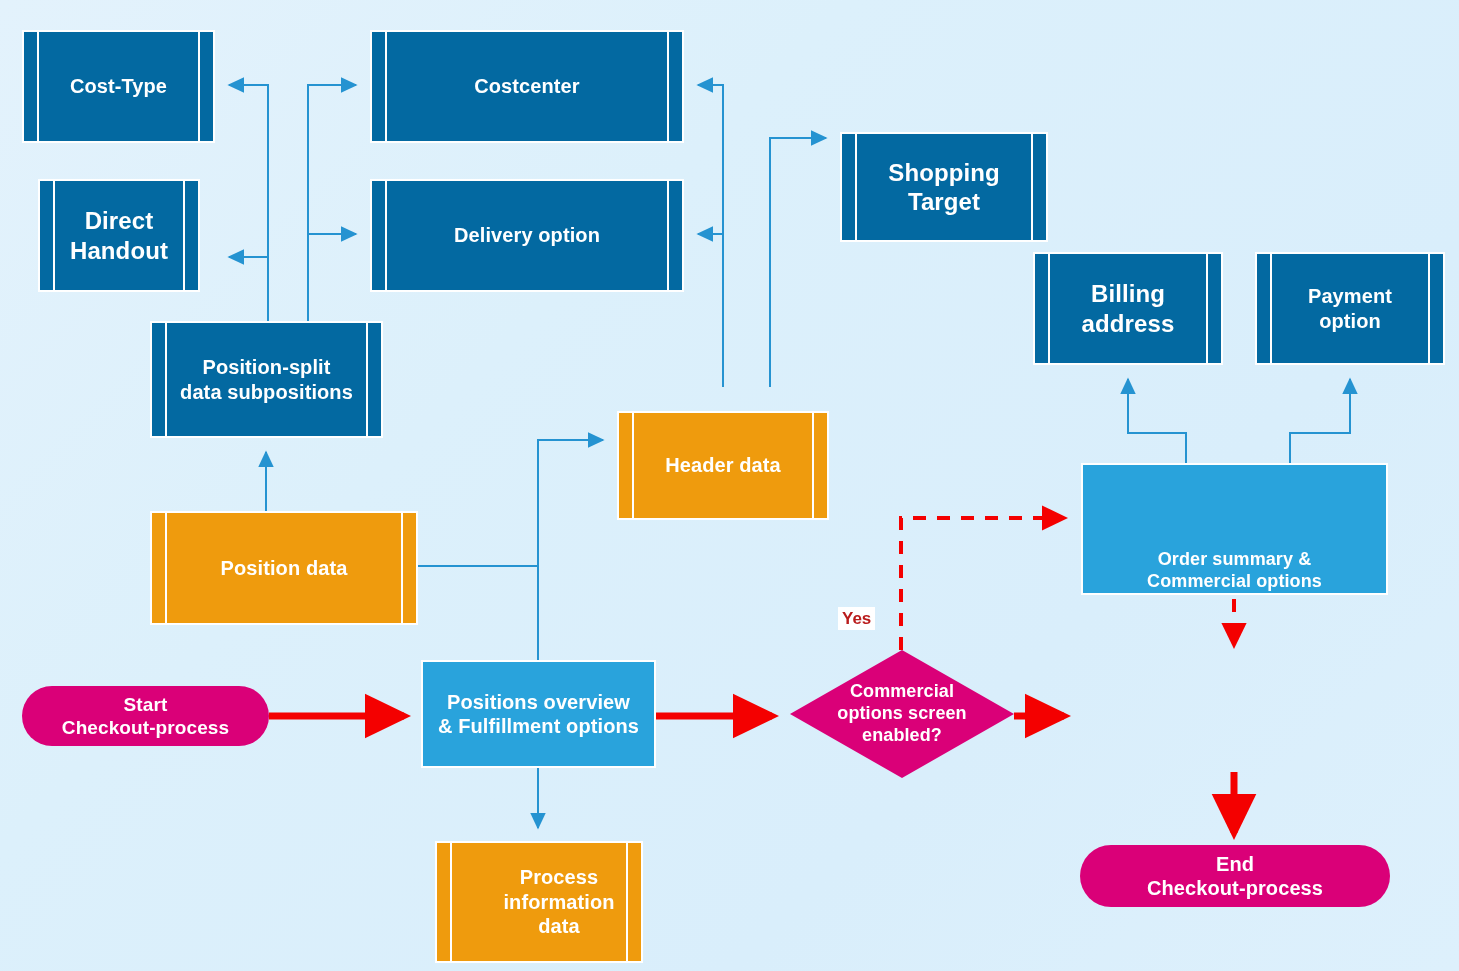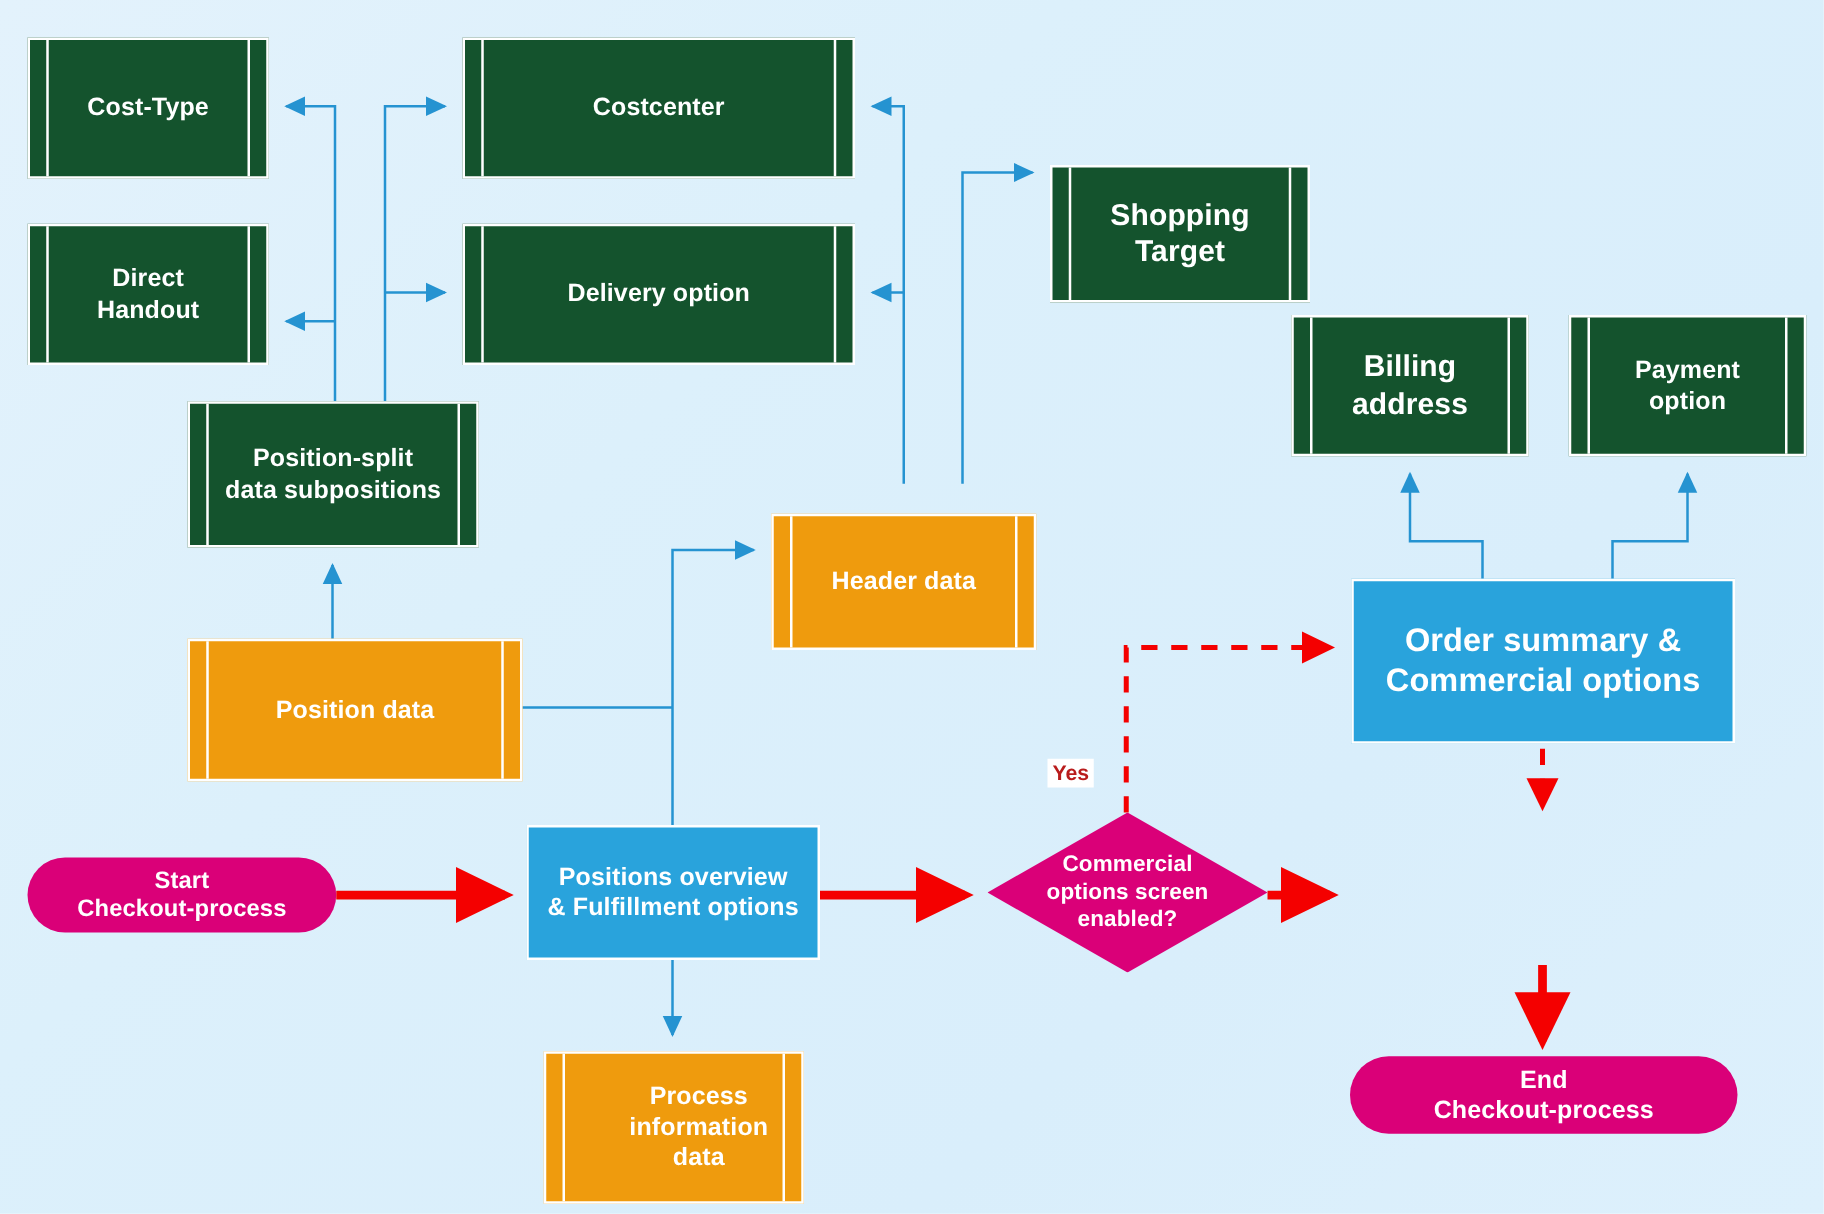--- a/index.html
+++ b/index.html
@@ -15,21 +15,21 @@
 
   .node{position:absolute;box-sizing:border-box;display:flex;align-items:center;justify-content:center;
         color:#ffffff;font-weight:bold;text-align:center;line-height:1.22;letter-spacing:.1px;}
   .node .lbl{position:relative;z-index:3;padding:0 6px;white-space:pre-line;}
 
   
   .pp{border:2px solid #ffffff;}
   .pp:before,.pp:after{content:"";position:absolute;top:0;bottom:0;width:2px;background:#ffffff;z-index:2;}
   .pp:before{left:13px;}
   .pp:after{right:13px;}
-  .green{background:#14532d;}
+  .green{background:#0369a1;}
   .orange{background:#ef9b0d;}
 
   .proc{background:#29a3dc;border:2px solid #ffffff;}
 
   .term{background:#da0078;border-radius:999px;}
 
   .diamond{background:transparent;border:none;}
   .diamond .dshape{position:absolute;inset:0;z-index:1;}
   .diamond .lbl{z-index:3;}
 
@@ -104,21 +104,21 @@
 
   <div class="node pp green" style="left:370px;top:30px;width:314px;height:113px;font-size:20px;">
     <span class="lbl">Costcenter</span>
   </div>
 
   <div class="node pp green" style="left:840px;top:84px;width:208px;height:110px;font-size:24px;margin-top:48px;">
     <span class="lbl">Shopping
 Target</span>
   </div>
 
-  <div class="node pp green" style="left:22px;top:179px;width:193px;height:113px;font-size:20px;">
+  <div class="node pp green" style="left:38px;top:179px;width:162px;height:113px;font-size:24px;">
     <span class="lbl">Direct
 Handout</span>
   </div>
 
   <div class="node pp green" style="left:370px;top:179px;width:314px;height:113px;font-size:20px;">
     <span class="lbl">Delivery option</span>
   </div>
 
   <div class="node pp green" style="left:1033px;top:252px;width:190px;height:113px;font-size:24px;">
     <span class="lbl">Billing
@@ -142,21 +142,21 @@
   <div class="node pp orange" style="left:150px;top:511px;width:268px;height:114px;font-size:20px;">
     <span class="lbl">Position data</span>
   </div>
 
   <div class="node pp orange" style="left:435px;top:841px;width:208px;height:122px;font-size:20px;padding-left:40px;">
     <span class="lbl">Process
 information
 data</span>
   </div>
 
-  <div class="node proc" style="left:1081px;top:463px;width:307px;height:132px;font-size:26px;">
+  <div class="node proc" style="left:1081px;top:463px;width:307px;height:132px;font-size:18px;align-items:flex-end;">
     <span class="lbl">Order summary &amp;
 Commercial options</span>
   </div>
 
   <div class="node proc" style="left:421px;top:660px;width:235px;height:108px;font-size:20px;">
     <span class="lbl">Positions overview
 &amp; Fulfillment options</span>
   </div>
 
 

